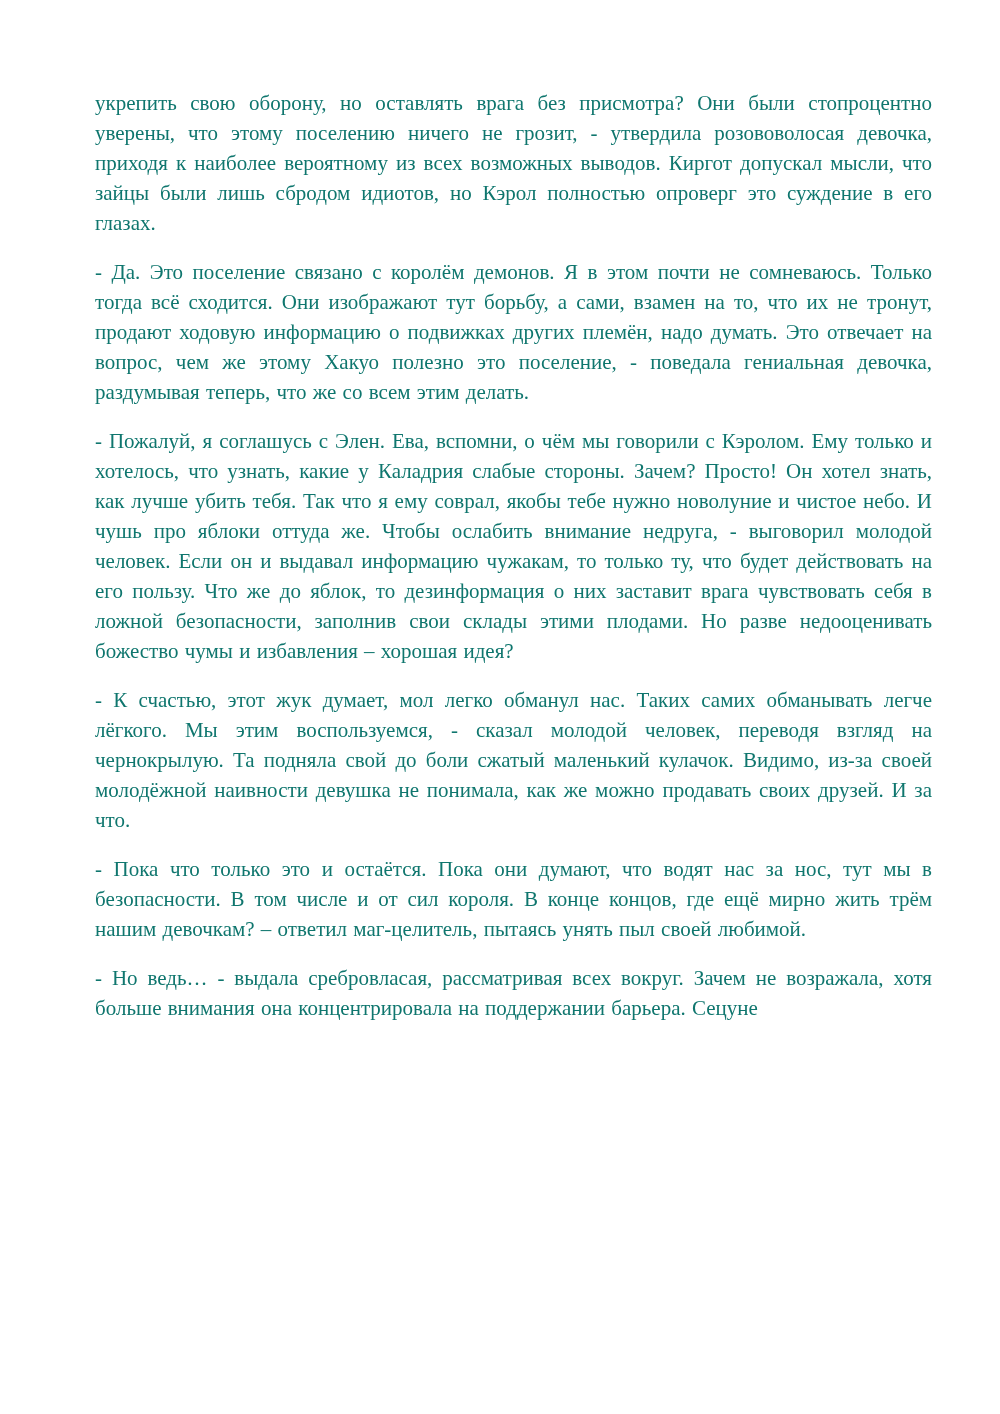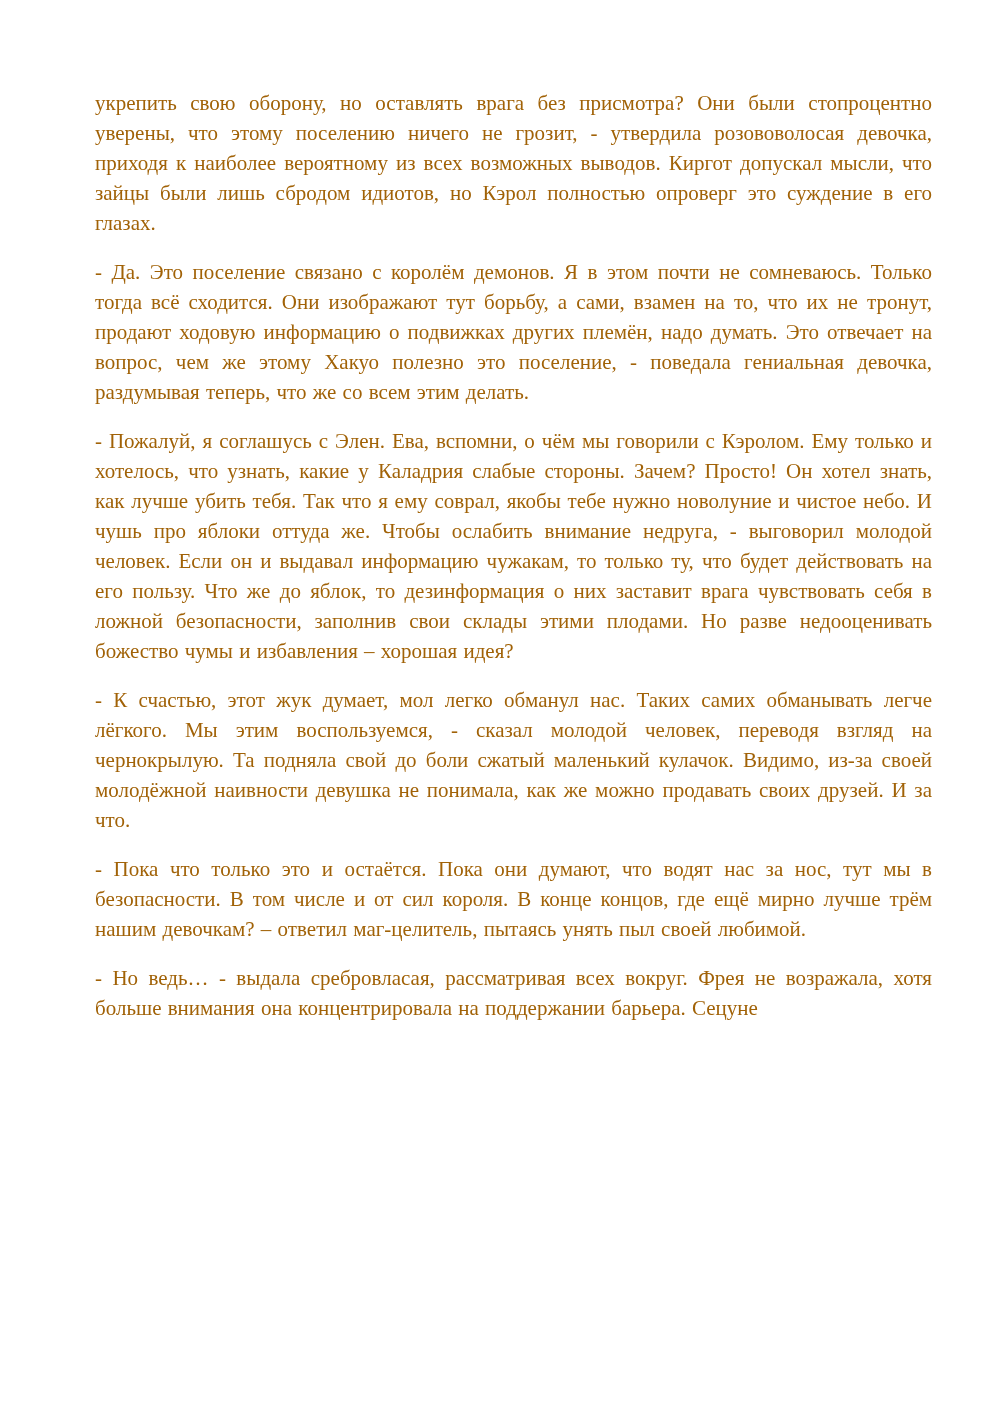--- a/index.html
+++ b/index.html
@@ -6,21 +6,21 @@
     margin: 0;
     padding: 0;
     background: #ffffff;
   }
   .page {
     position: relative;
     width: 1000px;
     height: 1414px;
     margin: 0 auto;
     background: #ffffff;
-    color: #a16207;
+    color: #0f766e;
     font-family: "Liberation Serif", "DejaVu Serif", serif;
     box-sizing: border-box;
     padding: 88px 68px 0 95px;
     overflow: hidden;
   }
   .text-body .para {
     margin: 0 0 19px 0;
     font-size: 21px;
     line-height: 30px;
     text-align: justify;
@@ -42,19 +42,19 @@
 </style>
 </head>
 <body>
 
 <div class="page">
   <div class="text-body">
     <p class="para">укрепить свою оборону, но оставлять врага без присмотра? Они были стопроцентно уверены, что этому поселению ничего не грозит, - утвердила розововолосая девочка, приходя к наиболее вероятному из всех возможных выводов. Киргот допускал мысли, что зайцы были лишь сбродом идиотов, но Кэрол полностью опроверг это суждение в его глазах.</p>
     <p class="para">- Да. Это поселение связано с королём демонов. Я в этом почти не сомневаюсь. Только тогда всё сходится. Они изображают тут борьбу, а сами, взамен на то, что их не тронут, продают ходовую информацию о подвижках других племён, надо думать. Это отвечает на вопрос, чем же этому Хакуо полезно это поселение, - поведала гениальная девочка, раздумывая теперь, что же со всем этим делать.</p>
     <p class="para">- Пожалуй, я соглашусь с Элен. Ева, вспомни, о чём мы говорили с Кэролом. Ему только и хотелось, что узнать, какие у Каладрия слабые стороны. Зачем? Просто! Он хотел знать, как лучше убить тебя. Так что я ему соврал, якобы тебе нужно новолуние и чистое небо. И чушь про яблоки оттуда же. Чтобы ослабить внимание недруга, - выговорил молодой человек. Если он и выдавал информацию чужакам, то только ту, что будет действовать на его пользу. Что же до яблок, то дезинформация о них заставит врага чувствовать себя в ложной безопасности, заполнив свои склады этими плодами. Но разве недооценивать божество чумы и избавления – хорошая идея?</p>
     <p class="para">- К счастью, этот жук думает, мол легко обманул нас. Таких самих обманывать легче лёгкого. Мы этим воспользуемся, - сказал молодой человек, переводя взгляд на чернокрылую. Та подняла свой до боли сжатый маленький кулачок. Видимо, из-за своей молодёжной наивности девушка не понимала, как же можно продавать своих друзей. И за что.</p>
-    <p class="para">- Пока что только это и остаётся. Пока они думают, что водят нас за нос, тут мы в безопасности. В том числе и от сил короля. В конце концов, где ещё мирно лучше трём нашим девочкам? – ответил маг-целитель, пытаясь унять пыл своей любимой.</p>
-    <p class="para">- Но ведь… - выдала сребровласая, рассматривая всех вокруг. Фрея не возражала, хотя больше внимания она концентрировала на поддержании барьера. Сецуне</p>
+    <p class="para">- Пока что только это и остаётся. Пока они думают, что водят нас за нос, тут мы в безопасности. В том числе и от сил короля. В конце концов, где ещё мирно жить трём нашим девочкам? – ответил маг-целитель, пытаясь унять пыл своей любимой.</p>
+    <p class="para">- Но ведь… - выдала сребровласая, рассматривая всех вокруг. Зачем не возражала, хотя больше внимания она концентрировала на поддержании барьера. Сецуне</p>
   </div>
   <div class="footer">
     <span class="page-number">184</span>
   </div>
 </div>
 
 </body></html>

